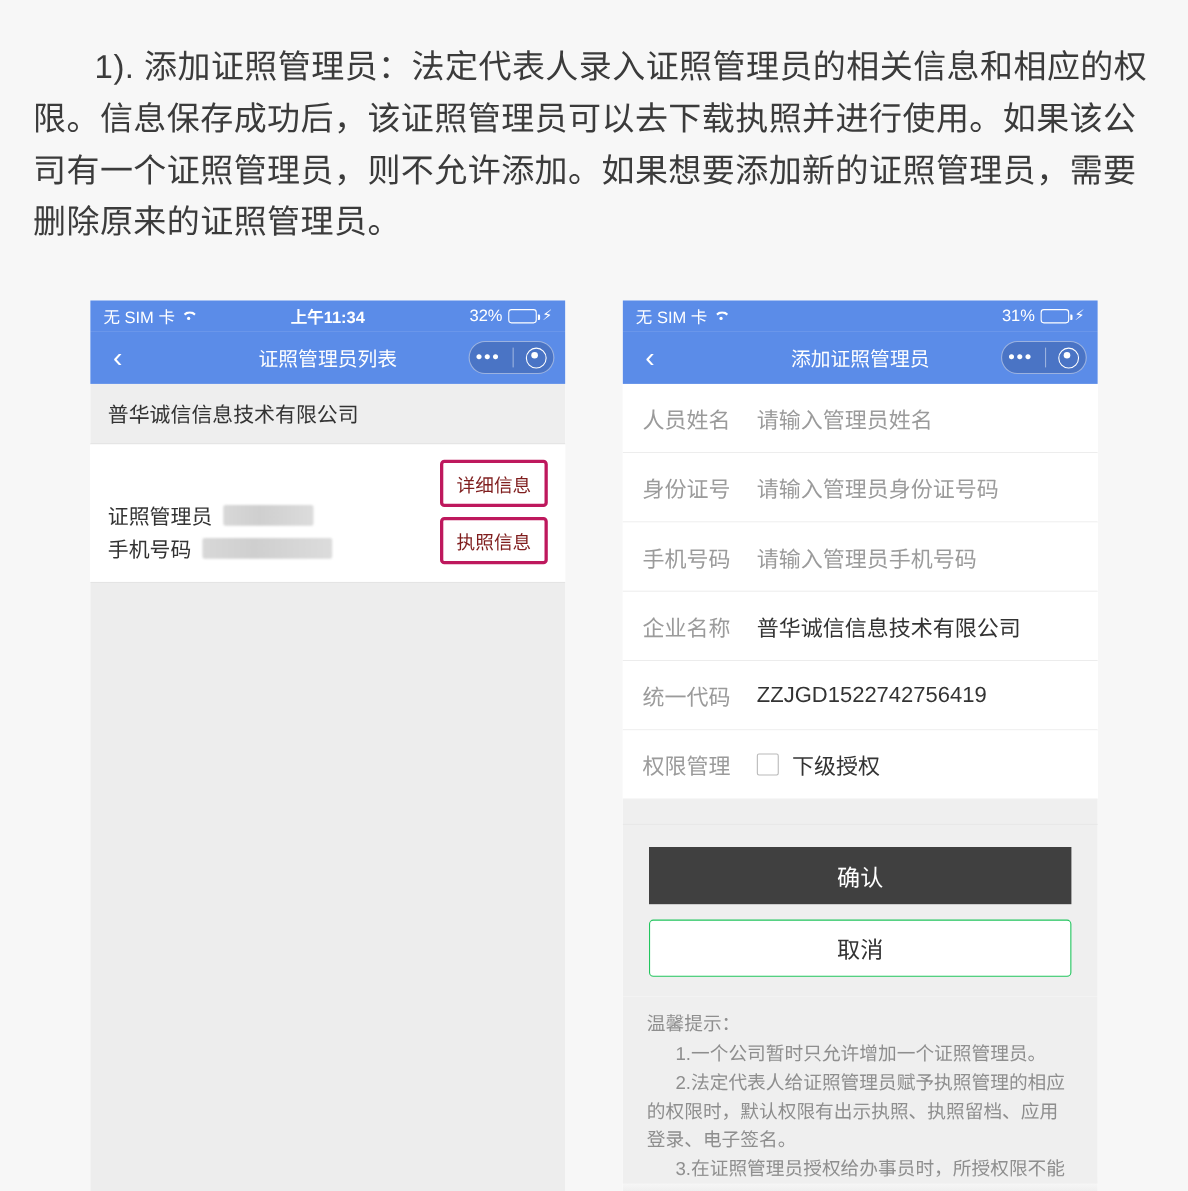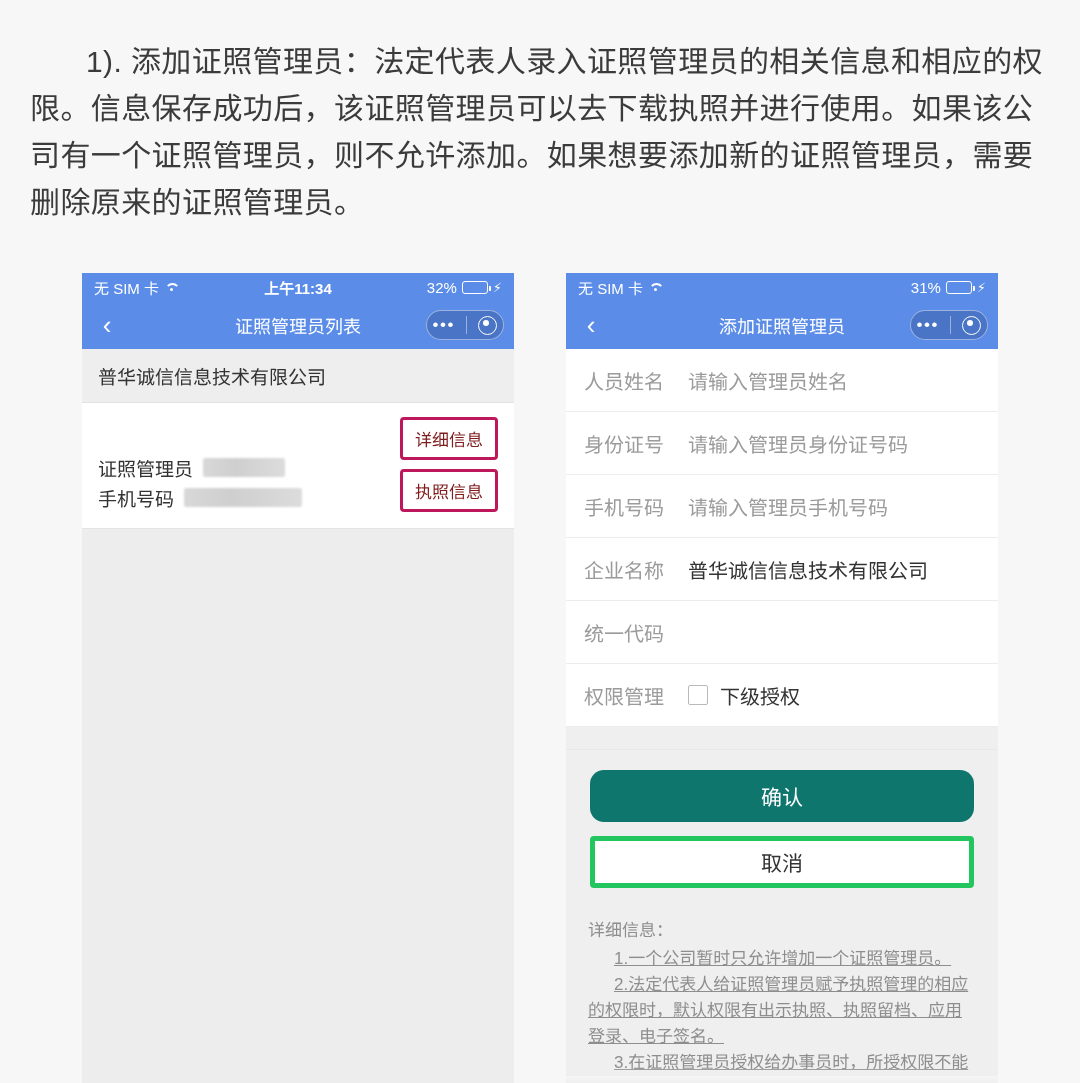--- a/index.html
+++ b/index.html
@@ -282,55 +282,55 @@
     background: #efefef;
     border-bottom: 1px solid #e8e8e8;
   }
   .btn-area {
     background: #efefef;
     padding: 20px 24px 18px 24px;
   }
   .primary-btn {
     width: 100%;
     height: 52px;
-    background: #0f766e;
+    background: #404040;
     color: #ffffff;
     border: none;
-    border-radius: 14px;
+    border-radius: 0;
     font-size: 21px;
     font-family: "Liberation Sans", "DejaVu Sans", sans-serif;
     display: flex;
     align-items: center;
     justify-content: center;
     box-sizing: border-box;
   }
   .secondary-btn {
     width: 100%;
     height: 52px;
     background: #ffffff;
     color: #333;
-    border: 5px solid #22c55e;
+    border: 1px solid #22c55e;
     border-radius: 4px;
     font-size: 21px;
     margin-top: 14px;
     font-family: "Liberation Sans", "DejaVu Sans", sans-serif;
     display: flex;
     align-items: center;
     justify-content: center;
     box-sizing: border-box;
   }
   .tips {
     background: #efefef;
     padding: 12px 22px 0 22px;
     color: #8e8e8e;
     font-size: 17px;
     line-height: 26px;
   }
   .tips-title { margin-bottom: 2px; }
-  .tip-item { text-indent: 26px; text-decoration: underline; }
+  .tip-item { text-indent: 26px; }
 
   
   .phone.right::after {
     content: "";
     position: absolute;
     left: 0; right: 0; bottom: 0;
     height: 16px;
     background: linear-gradient(rgba(239,239,239,0), #efefef);
     pointer-events: none;
   }
@@ -424,35 +424,36 @@
     <div class="form-row">
       <span class="form-label">手机号码</span>
       <span class="form-value">请输入管理员手机号码</span>
     </div>
     <div class="form-row">
       <span class="form-label">企业名称</span>
       <span class="form-value filled">普华诚信信息技术有限公司</span>
     </div>
     <div class="form-row">
       <span class="form-label">统一代码</span>
+      <span class="form-value filled">ZZJGD1522742756419</span>
     </div>
     <div class="form-row">
       <span class="form-label">权限管理</span>
       <span class="checkbox"></span>
       <span class="perm-text">下级授权</span>
     </div>
 
     <div class="form-gap"></div>
 
     <div class="btn-area">
       <div class="primary-btn">确认</div>
       <div class="secondary-btn">取消</div>
     </div>
 
     <div class="tips">
-      <div class="tips-title">详细信息：</div>
+      <div class="tips-title">温馨提示：</div>
       <div class="tip-item">1.一个公司暂时只允许增加一个证照管理员。</div>
       <div class="tip-item">2.法定代表人给证照管理员赋予执照管理的相应的权限时，默认权限有出示执照、执照留档、应用登录、电子签名。</div>
       <div class="tip-item">3.在证照管理员授权给办事员时，所授权限不能</div>
     </div>
   </div>
 
 </div>
 
 </body></html>

